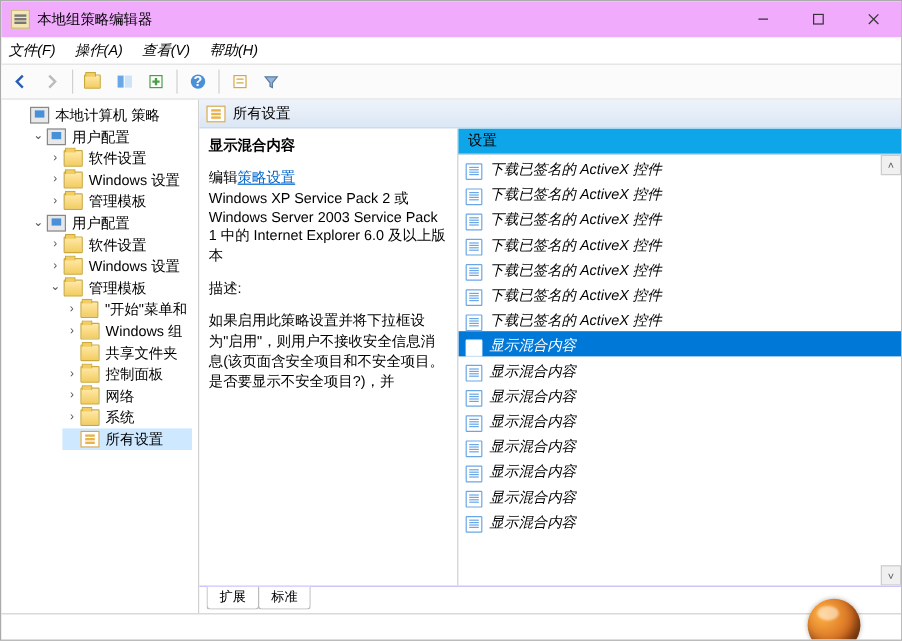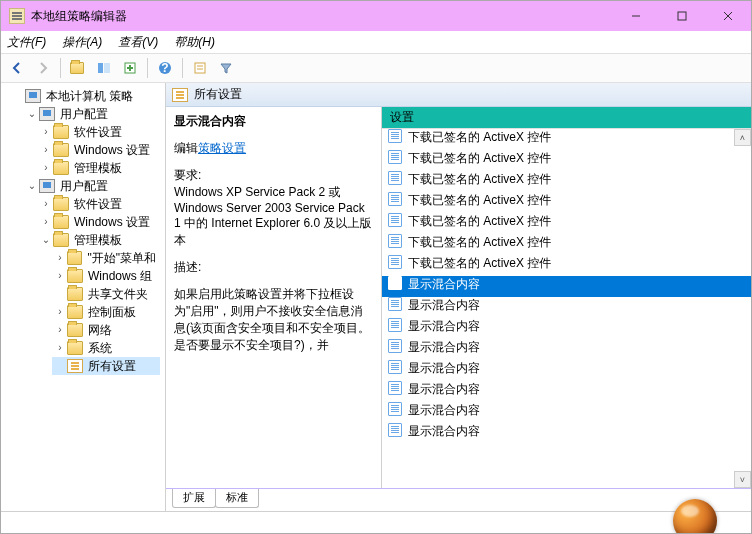--- a/index.html
+++ b/index.html
@@ -37,23 +37,23 @@
 .tree-label { padding:0 2px; }
 .detail-pane { flex:1; display:flex; flex-direction:column; overflow:hidden; }
 .detail-header { height: 24px; background: linear-gradient(#eef3fa,#dbe7f5); border-bottom:1px solid #c4d3e5; display:flex; align-items:center; padding:0 6px; }
 .detail-header .settings-icon { width:16px; height:14px; margin-right:6px; }
 .detail-body { flex:1; display:flex; overflow:hidden; border-bottom:1px solid #c4b5fd; }
 .desc-pane { width: 215px; padding: 6px 8px; overflow:hidden; display:flex; flex-direction:column; }
 .desc-title { font-weight:bold; margin-bottom:10px; }
 .desc-link { color:#0066cc; }
 .desc-section { margin-top:10px; }
 .list-pane { flex:1; display:flex; flex-direction:column; border-left:1px solid #d0d0d0; }
-.list-header { height:22px; border-bottom:1px solid #e0e0e0; background:#14b8a6; display:flex; align-items:center; padding:0 8px; }
+.list-header { height:22px; border-bottom:1px solid #e0e0e0; background:#0ea5e9; display:flex; align-items:center; padding:0 8px; }
 .list-body { flex:1; overflow:auto; position:relative; }
-.list-row { display:flex; align-items:flex-start; height:21px; padding:0 6px; }
+.list-row { display:flex; align-items:flex-end; height:21px; padding:0 6px;font-style:italic; }
 .list-row.sel { background:#0078d7; color:#fff; }
 .list-row.sel .doc-icon { border-color:#fff; }
 .list-row.sel .doc-icon::after { background:#fff; box-shadow:0 2px 0 #fff,0 4px 0 #fff,0 6px 0 #fff; }
 .list-row .doc-icon { width:14px; height:14px; margin-right:6px; flex-shrink:0; }
 .scroll-arrow { position:absolute; right:0; width:17px; height:17px; background:#f0f0f0; border:1px solid #ccc; display:flex; align-items:center; justify-content:center; font-size:9px; color:#555; }
 .scroll-up { top:0; }
 .scroll-down { bottom:0; }
 .tabs-row { height:22px; display:flex; align-items:flex-start; padding:0 4px 0 6px; }
 .tab { border:1px solid #bbb; border-top:none; padding:1px 10px 2px; margin-right:-1px; background:#fff; border-radius:0 0 3px 3px; font-size:11px; }
 .statusbar { height:22px; border-top:1px solid #d0d0d0; }
@@ -275,21 +275,20 @@
     <div class="detail-header">
       <span class="settings-icon"></span>
       <span>所有设置</span>
     </div>
     <div class="detail-body">
       <div class="desc-pane">
         <div class="desc-title">显示混合内容</div>
         <div>
           <span>编辑</span><a href="#" class="desc-link">策略设置</a>
         </div>
-        <div class="desc-section">要求:</div>
         <div>Windows XP Service Pack 2 或 Windows Server 2003 Service Pack 1 中的 Internet Explorer 6.0 及以上版本</div>
         <div class="desc-section">描述:</div>
         <div class="desc-section">如果启用此策略设置并将下拉框设为"启用"，则用户不接收安全信息消息(该页面含安全项目和不安全项目。是否要显示不安全项目?)，并</div>
       </div>
       <div class="list-pane">
         <div class="list-header">
               <span>设置</span>
             </div>
         <div class="list-body" id="list-body">
           <div class="scroll-arrow scroll-up">˄</div>

